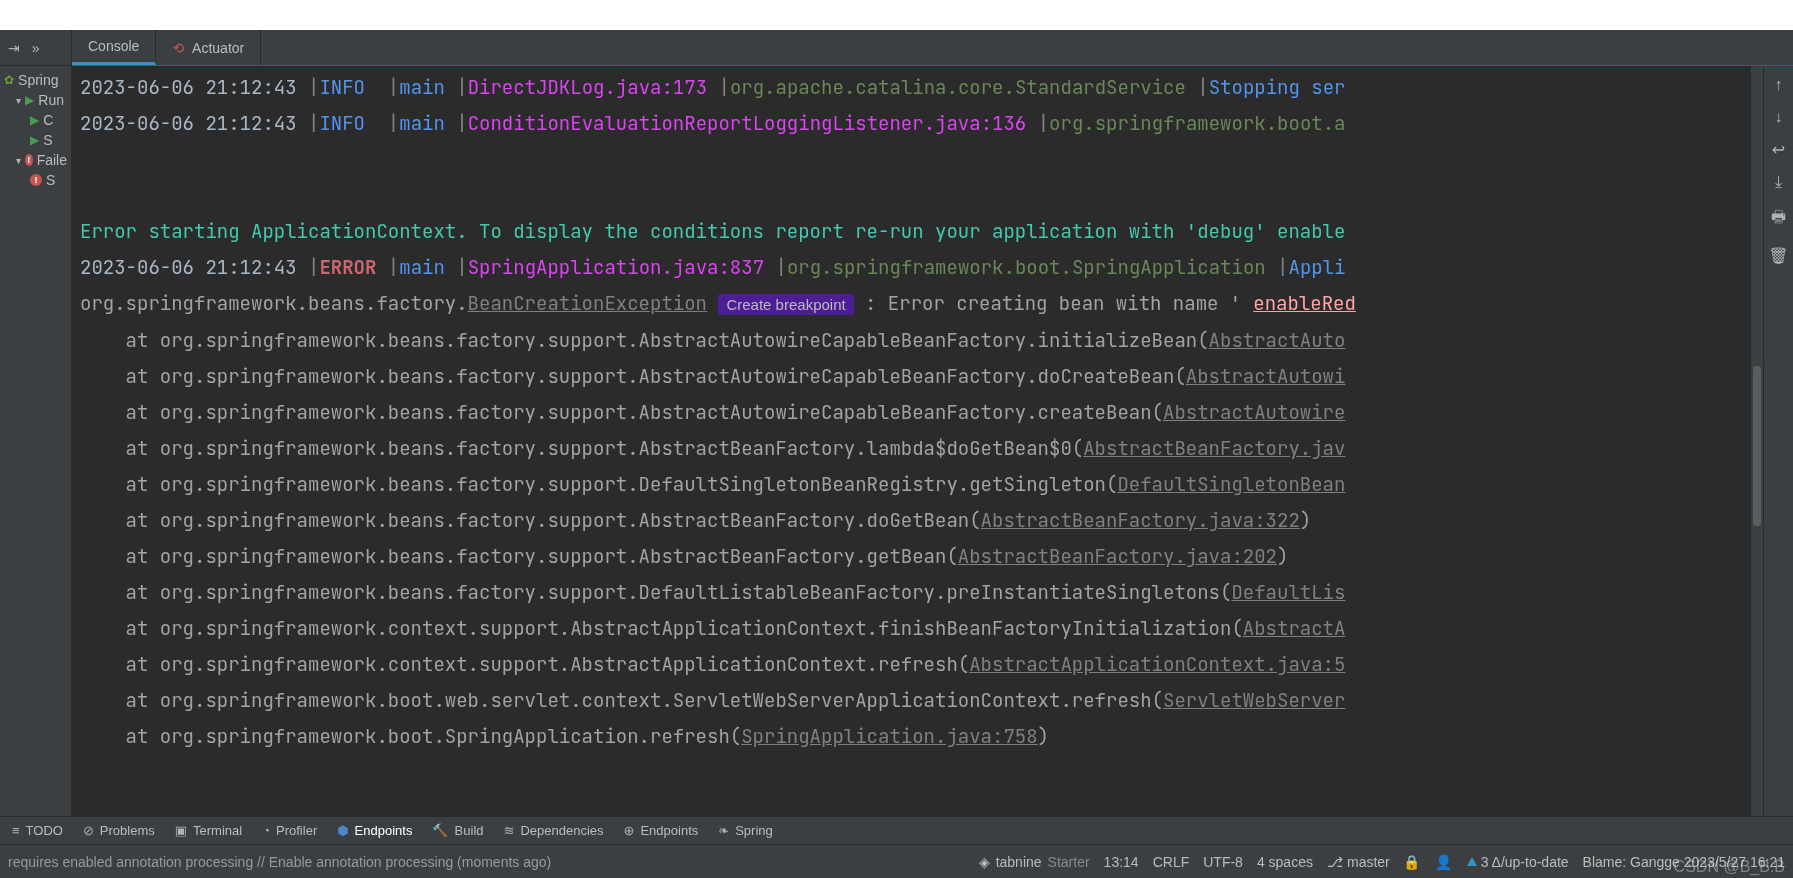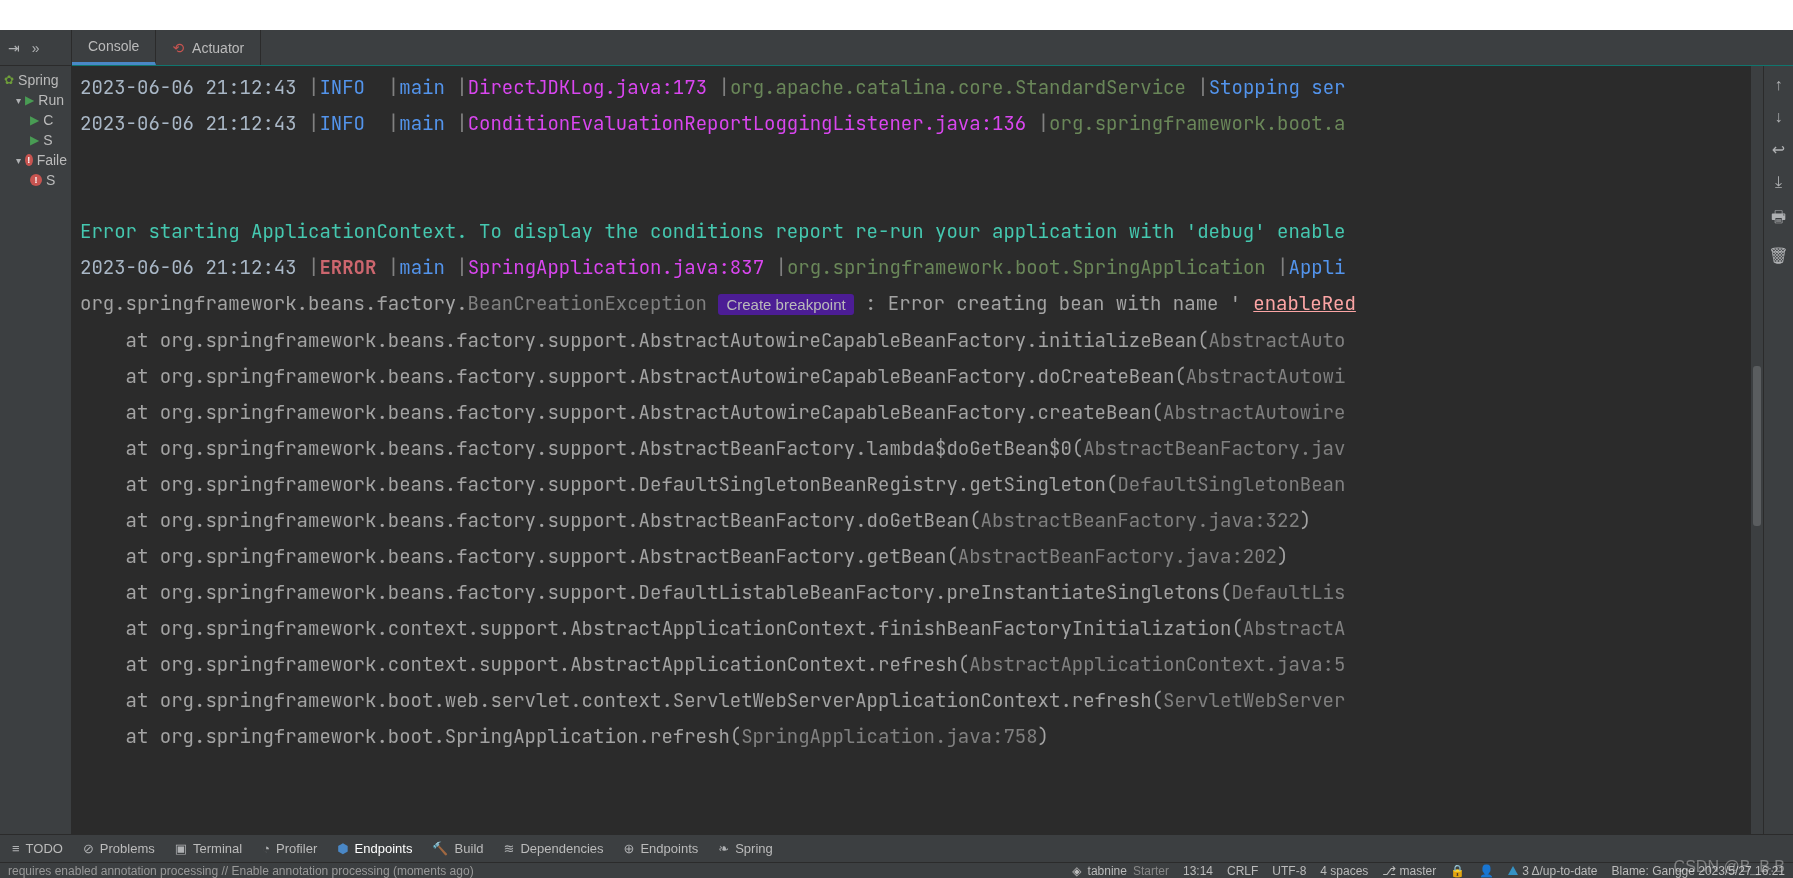--- a/index.html
+++ b/index.html
@@ -76,21 +76,21 @@
 .ts { color: #a9b7c6; }
 .pipe { color: #808080; }
 .info { color: #5394ec; }
 .error { color: #cc666e; font-weight: bold; }
 .thread { color: #5394ec; }
 .src { color: #d946ef; }
 .logger-green { color: #6a8759; }
 .msg { color: #5394ec; }
 .cyan { color: #45c8b0; }
 .plain { color: #a3a3a3; }
-.underline { color: #808080; margin-top: 12px; }
+.underline { text-decoration: underline; color: #808080; margin-top: 12px; }
 .underline-link { text-decoration: underline; color: #fca5a5; margin-left: 12px; }
 .hint {
   background: #4c1d95;
   color: #bbbbbb;
   padding: 2px 8px;
   font-family: "Segoe UI", Arial, sans-serif;
   font-size: 15px;
   border-radius: 3px;
 }
 .right-gutter {
@@ -125,26 +125,26 @@
   gap: 20px;
   padding: 0 12px;
   font-size: 13px;
   color: #bbbbbb;
 }
 .bt-item { display: flex; align-items: center; gap: 6px; cursor: pointer; }
 .bt-item.active { color: #fff; }
 .bt-item .tico { color: #afb1b3; font-size: 13px; }
 .bt-item.active .tico { color: #4a88c7; }
 .status-bar {
-  height: 16px;
+  height: 34px;
   background: #3c3f41;
   border-top: 1px solid #2b2b2b;
   display: flex;
   align-items: center;
-  font-size: 12px;
+  font-size: 14px;
   color: #999;
   padding: 0 8px;
   gap: 14px;
 }
 .status-bar .left { flex: 1; white-space: nowrap; overflow: hidden; }
 .status-bar .item { color: #bbbbbb; }
 .status-bar .brand { display: flex; align-items: center; gap: 6px; }
 .status-bar .lock { color: #afb1b3; }
 .status-bar .delta { display:flex;align-items:center;gap:4px; }
 .status-bar .delta .tri{ width:0;height:0;border-left:5px solid transparent;border-right:5px solid transparent;border-bottom:9px solid #3592c4;}

